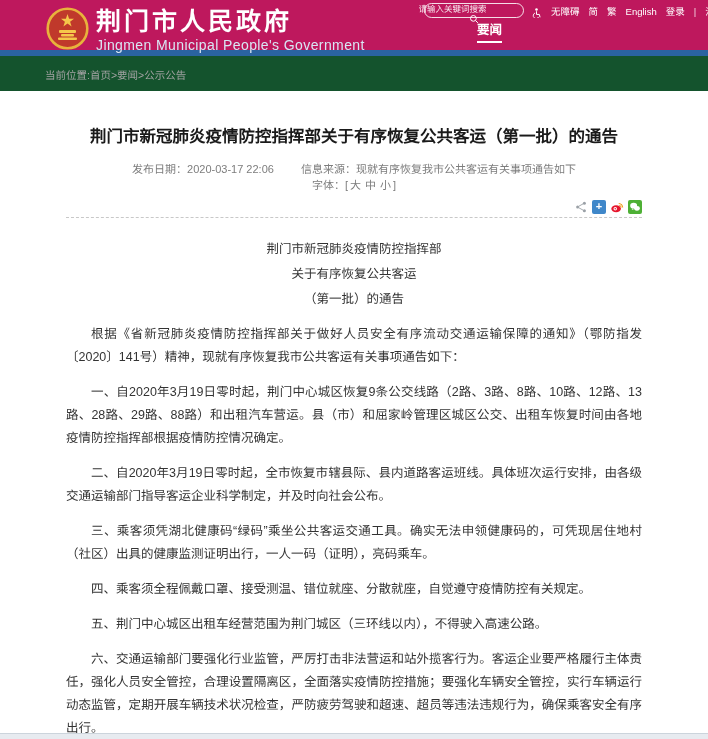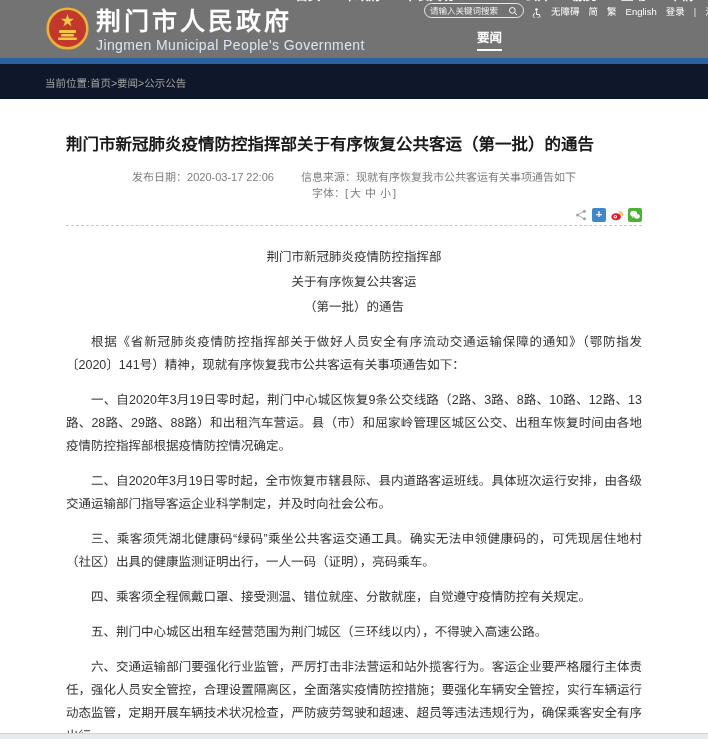--- a/index.html
+++ b/index.html
@@ -1,52 +1,52 @@
 <!DOCTYPE html>
 <html lang="zh-CN"><head>
 <meta charset="utf-8">
 <style>
   * { margin:0; padding:0; box-sizing:border-box; }
   body { background:#e9edf1; font-family:"Liberation Sans","DejaVu Sans",sans-serif; }
   .page { width:708px; height:739px; background:#fff; position:relative; overflow:hidden; margin:0 auto; }
 
   
-  .header { position:relative; height:58px; background:#737373; }
+  .header { position:relative; height:50px; background:#be185d; }
   .emblem { position:absolute; left:46px; top:7px; width:43px; height:43px; }
   .site-names { position:absolute; left:96px; top:7px; color:#fff; }
   .site-title { font-size:25px; font-weight:bold; letter-spacing:3px; line-height:28px; }
   .site-subtitle { font-size:14px; color:#d9e6f4; letter-spacing:.4px; margin-top:2px; }
 
   .search { position:absolute; left:424px; top:3px; width:100px; height:15px;
             border:1px solid rgba(255,255,255,.85); border-radius:8px;
-            display:flex; align-items:center; padding:0 5px; }
+            display:flex; align-items:center; padding:0 5px;flex-direction:column; }
   .search input { flex:1; min-width:0; background:transparent; border:none; outline:none;
             color:#fff; font-size:8.5px; font-family:inherit; }
   .search input::placeholder { color:rgba(255,255,255,.9); }
   .search svg { flex:none; }
 
   .utility { position:absolute; left:532px; top:4px; display:flex; align-items:center;
              gap:9px; color:#fff; font-size:9.5px; white-space:nowrap; }
   .utility .u-item { cursor:pointer; display:flex; align-items:flex-end; gap:10px; }
   .utility .sep { color:rgba(255,255,255,.8); }
 
   .nav { position:absolute; right:14px; bottom:7px; display:flex; gap:23px;
          font-size:12.5px; font-weight:bold; color:#fff; }
   .nav .nav-item { cursor:pointer; padding-bottom:3px; }
   .nav .nav-item.active { border-bottom:2px solid #fff;margin-top:42px; }
 
   .header-strip { height:6px; background:#2a63a0; }
 
   
-  .crumb-band { background:#0f172a; padding:9px 0 8px 45px; }
+  .crumb-band { background:#14532d; padding:9px 0 8px 45px; }
   .breadcrumb { font-size:10.5px; color:#a3a3a3; }
 
   
   .content { padding:34px 66px 0 66px; background:#fff; }
-  .article-title { font-size:16.5px; font-weight:bold; color:#1a1a1a; line-height:22px; }
+  .article-title { text-align:center; font-size:16.5px; font-weight:bold; color:#1a1a1a; line-height:22px; }
   .meta { margin-top:13px; text-align:center; font-size:11px; color:#7d7d7d; }
   .meta .seg { margin:0 12px; white-space:nowrap; }
   .meta .fs { cursor:pointer; margin:0 2px; }
 
   .share-row { margin-top:7px; display:flex; justify-content:flex-end; align-items:center;
                gap:4px; padding-bottom:3px; border-bottom:1px dashed #c8c8c8; height:19px; }
   .share-row .sicon { width:14px; height:14px; display:flex; align-items:center;
                       justify-content:center; cursor:pointer; border-radius:2px; }
   .sicon.plus { background:#3f87c9; color:#fff; font-size:11px; font-weight:bold; line-height:1; }
   .sicon.wechat { background:#4eb035; }

